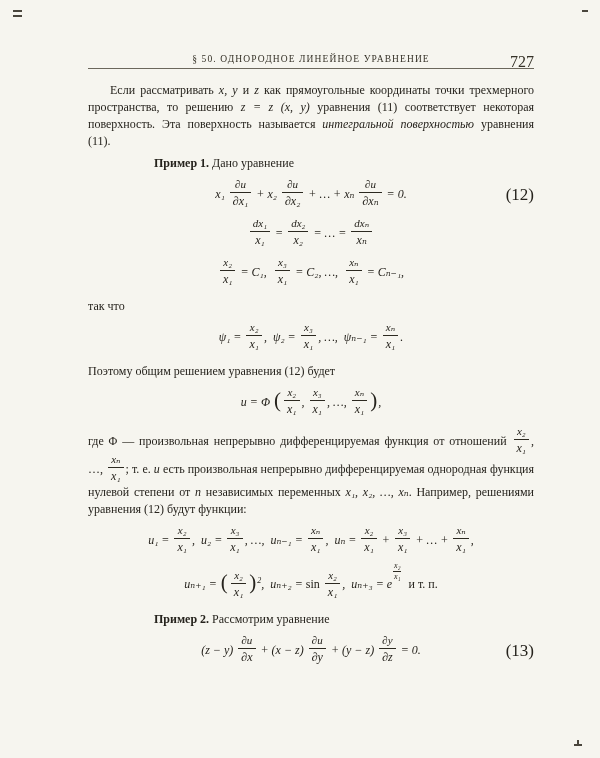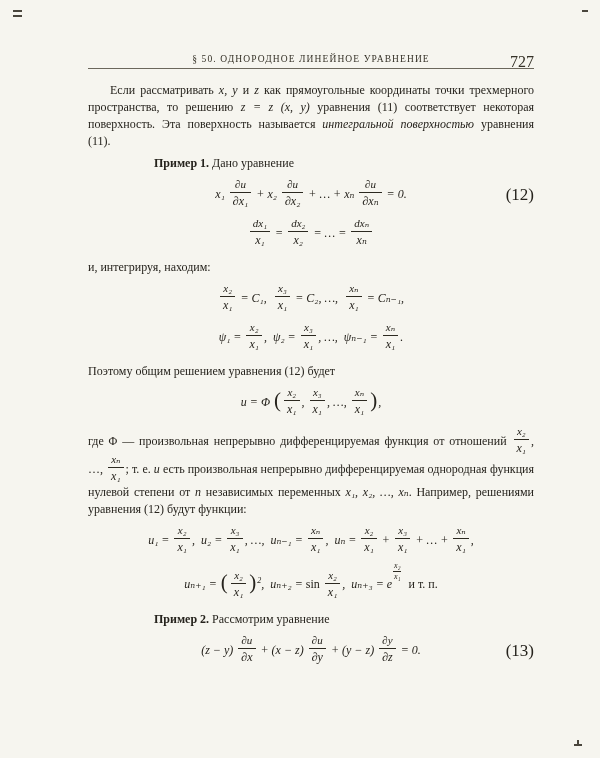--- a/index.html
+++ b/index.html
@@ -125,26 +125,26 @@
     <div class="eq">
       <span class="formula">x₁ <span class="frac"><span class="num">∂u</span><span class="den">∂x₁</span></span> + x₂ <span class="frac"><span class="num">∂u</span><span class="den">∂x₂</span></span> + … + xₙ <span class="frac"><span class="num">∂u</span><span class="den">∂xₙ</span></span> = 0.</span>
       <span class="eqnum">(12)</span>
     </div>
 
 
     <div class="eq">
       <span class="formula"><span class="frac"><span class="num">dx₁</span><span class="den">x₁</span></span> = <span class="frac"><span class="num">dx₂</span><span class="den">x₂</span></span> = … = <span class="frac"><span class="num">dxₙ</span><span class="den">xₙ</span></span></span>
     </div>
 
-    <p class="p">и, интегрируя, находим:</p>
 
     <div class="eq">
       <span class="formula"><span class="frac"><span class="num">x₂</span><span class="den">x₁</span></span> = C₁, <span class="frac"><span class="num">x₃</span><span class="den">x₁</span></span> = C₂, …, <span class="frac"><span class="num">xₙ</span><span class="den">x₁</span></span> = Cₙ₋₁,</span>
     </div>
 
+    <p class="p">так что</p>
 
     <div class="eq">
       <span class="formula">ψ₁ = <span class="frac"><span class="num">x₂</span><span class="den">x₁</span></span>, ψ₂ = <span class="frac"><span class="num">x₃</span><span class="den">x₁</span></span>, …, ψₙ₋₁ = <span class="frac"><span class="num">xₙ</span><span class="den">x₁</span></span>.</span>
     </div>
 
     <p class="p">Поэтому общим решением уравнения (12) будет</p>
 
     <div class="eq">
       <span class="formula">u = Φ <span class="big">(</span><span class="frac"><span class="num">x₂</span><span class="den">x₁</span></span>, <span class="frac"><span class="num">x₃</span><span class="den">x₁</span></span>, …, <span class="frac"><span class="num">xₙ</span><span class="den">x₁</span></span><span class="big">)</span>,</span>
     </div>

